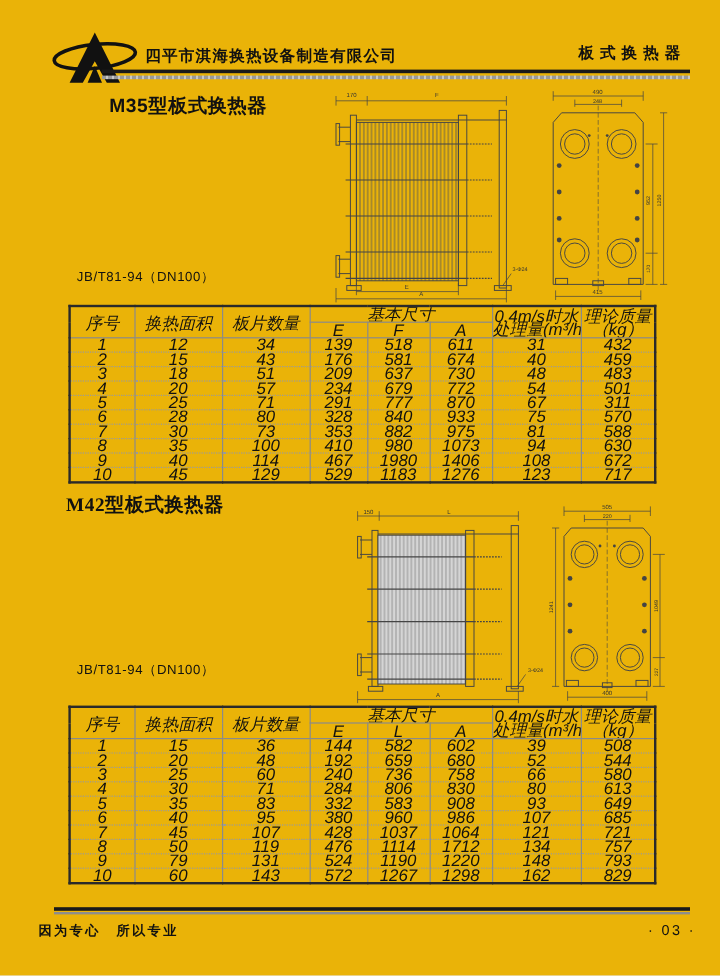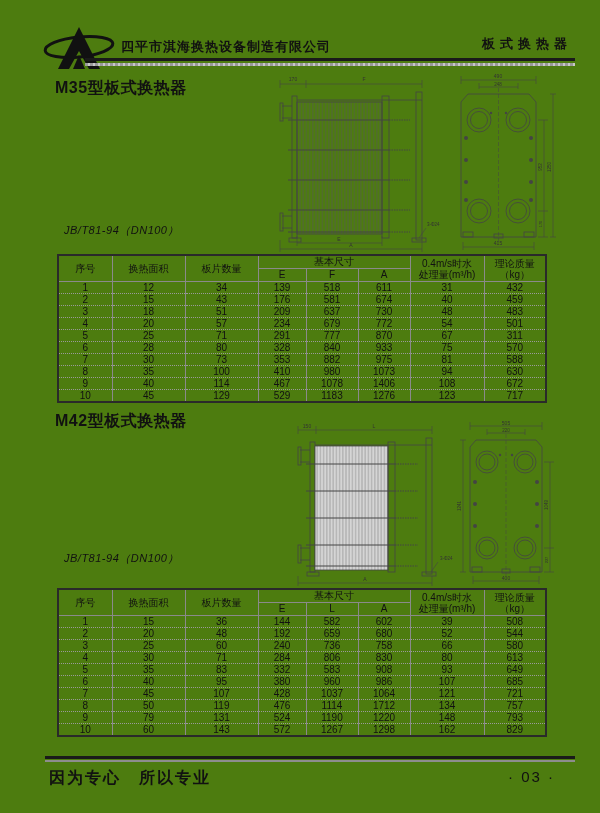--- a/index.html
+++ b/index.html
@@ -1,67 +1,67 @@
 <!DOCTYPE html>
 <html><head>
 <meta charset="utf-8">
 <style>
   * { margin:0; padding:0; box-sizing:border-box; }
   html,body { background:#e8e8e8; }
   .page {
     position:relative; width:600px; height:813px; margin:0 auto;
-    background:#4d7c0f; overflow:hidden;
+    background:#eab308; overflow:hidden;
     font-family:"Liberation Sans","DejaVu Sans",sans-serif; color:#111;
   }
   
   .logo { position:absolute; left:42px; top:25px; width:74px; height:50px; }
   .company { position:absolute; left:121px; top:38px; font-size:13px; font-weight:bold; letter-spacing:1px; }
   .product { position:absolute; right:28px; top:35px; font-size:13px; font-weight:bold; letter-spacing:5px; }
   .rule-black { position:absolute; left:85px; right:25px; top:58px; height:3px; background:#1a1a1a; }
   .rule-gray  { position:absolute; left:85px; right:25px; top:63px; height:3px;
                 background:repeating-linear-gradient(90deg,#9a9a9a 0 3px,#c8c8c8 3px 5px); }
   
   .sec-title { position:absolute; left:55px; font-size:16px; font-weight:bold; letter-spacing:0.5px; }
-  .standard  { position:absolute; left:64px; font-size:11px; letter-spacing:0.5px;font-style:italic; }
+  .standard  { position:absolute; left:64px; font-size:11px; letter-spacing:0.5px; }
   .drawing   { position:absolute; }
   
   table.spec { position:absolute; left:57px; width:490px; border-collapse:collapse;
-               table-layout:fixed; font-size:10px; color:#111; border:2px solid #2a2a2a; }
+               table-layout:fixed; font-size:14px; color:#111; border:2px solid #2a2a2a;font-style:italic; }
   table.spec th, table.spec td {
     border-left:1px solid #8a8a8a; border-right:1px solid #8a8a8a;
     border-top:1px dotted #9a9a9a; border-bottom:1px dotted #9a9a9a;
     text-align:center; vertical-align:middle; font-weight:normal;
     padding:0; height:11.5px; line-height:11px; overflow:hidden; white-space:nowrap;
   }
   table.spec thead th { height:13px; line-height:12px; border-bottom:1px solid #8a8a8a; border-top:1px solid #8a8a8a; }
   table.spec thead .two-line { line-height:11px;text-align:center; }
   
   .frule-black { position:absolute; left:45px; right:25px; top:756px; height:2.5px; background:#1a1a1a; }
   .frule-gray  { position:absolute; left:45px; right:25px; top:760px; height:2px; background:#8d8d8d; }
-  .slogan { position:absolute; left:49px; top:768px; font-size:16px; font-weight:bold; letter-spacing:2px; }
-  .pageno { position:absolute; right:45px; top:768px; font-size:15px; letter-spacing:2px; }
+  .slogan { position:absolute; left:32px; top:768px; font-size:11px; font-weight:bold; letter-spacing:2px; }
+  .pageno { position:absolute; right:20px; top:768px; font-size:12px; letter-spacing:2px; }
   
   svg.tech text { font-family:"Liberation Sans","DejaVu Sans",sans-serif; fill:#333; }
 </style>
 </head>
 <body>
 
 <div class="page">
 
   <svg class="logo" viewBox="0 0 74 50">
     <ellipse cx="37" cy="22" rx="34" ry="10" fill="none" stroke="#111" stroke-width="3" transform="rotate(-6 37 22)"></ellipse>
     <path d="M37,2 L58,44 L47,44 L37,26 L27,44 L16,44 Z" fill="#111"></path>
     <path d="M37,30 L43,44 L31,44 Z" fill="#111"></path>
   </svg>
   <div class="company">四平市淇海换热设备制造有限公司</div>
   <div class="product">板式换热器</div>
   <div class="rule-black"></div>
   <div class="rule-gray"></div>
 
-  <div class="sec-title" style="top:78px;">M35型板式换热器</div>
+  <div class="sec-title" style="top:78px;margin-left:36px;">M35型板式换热器</div>
 
   <svg class="drawing tech" style="left:276px; top:72px; width:302px; height:182px;" viewBox="0 0 302 182">
     <defs>
       <pattern id="pk1" width="3.2" height="6" patternUnits="userSpaceOnUse">
         <path d="M1.6,0 V6" stroke="#555" stroke-width="0.7"></path>
       </pattern>
     </defs>
     <g stroke="#444" stroke-width="0.8" fill="none">
 
       <rect x="16" y="24" width="5" height="142"></rect>
@@ -256,39 +256,39 @@
           <td>980</td>
           <td>1073</td>
           <td>94</td>
           <td>630</td>
         </tr>
         <tr>
           <td>9</td>
           <td>40</td>
           <td>114</td>
           <td>467</td>
-          <td>1078</td>
+          <td>1980</td>
           <td>1406</td>
           <td>108</td>
           <td>672</td>
         </tr>
         <tr>
           <td>10</td>
           <td>45</td>
           <td>129</td>
           <td>529</td>
           <td>1183</td>
           <td>1276</td>
           <td>123</td>
           <td>717</td>
         </tr>
       </tbody>
   </table>
 
-  <div class="sec-title" style="top:411px;">M42型板式换热器</div>
+  <div class="sec-title" style="top:411px;font-family:Liberation Serif, serif;">M42型板式换热器</div>
 
   <svg class="drawing tech" style="left:290px; top:420px; width:290px; height:168px;" viewBox="0 0 290 168">
     <defs>
       <pattern id="pk2" width="3.2" height="6" patternUnits="userSpaceOnUse">
         <rect width="3.2" height="6" fill="#d5d5d5"></rect>
         <path d="M1.6,0 V6" stroke="#8a8a8a" stroke-width="0.7"></path>
       </pattern>
     </defs>
     <g stroke="#444" stroke-width="0.8" fill="none">
 

